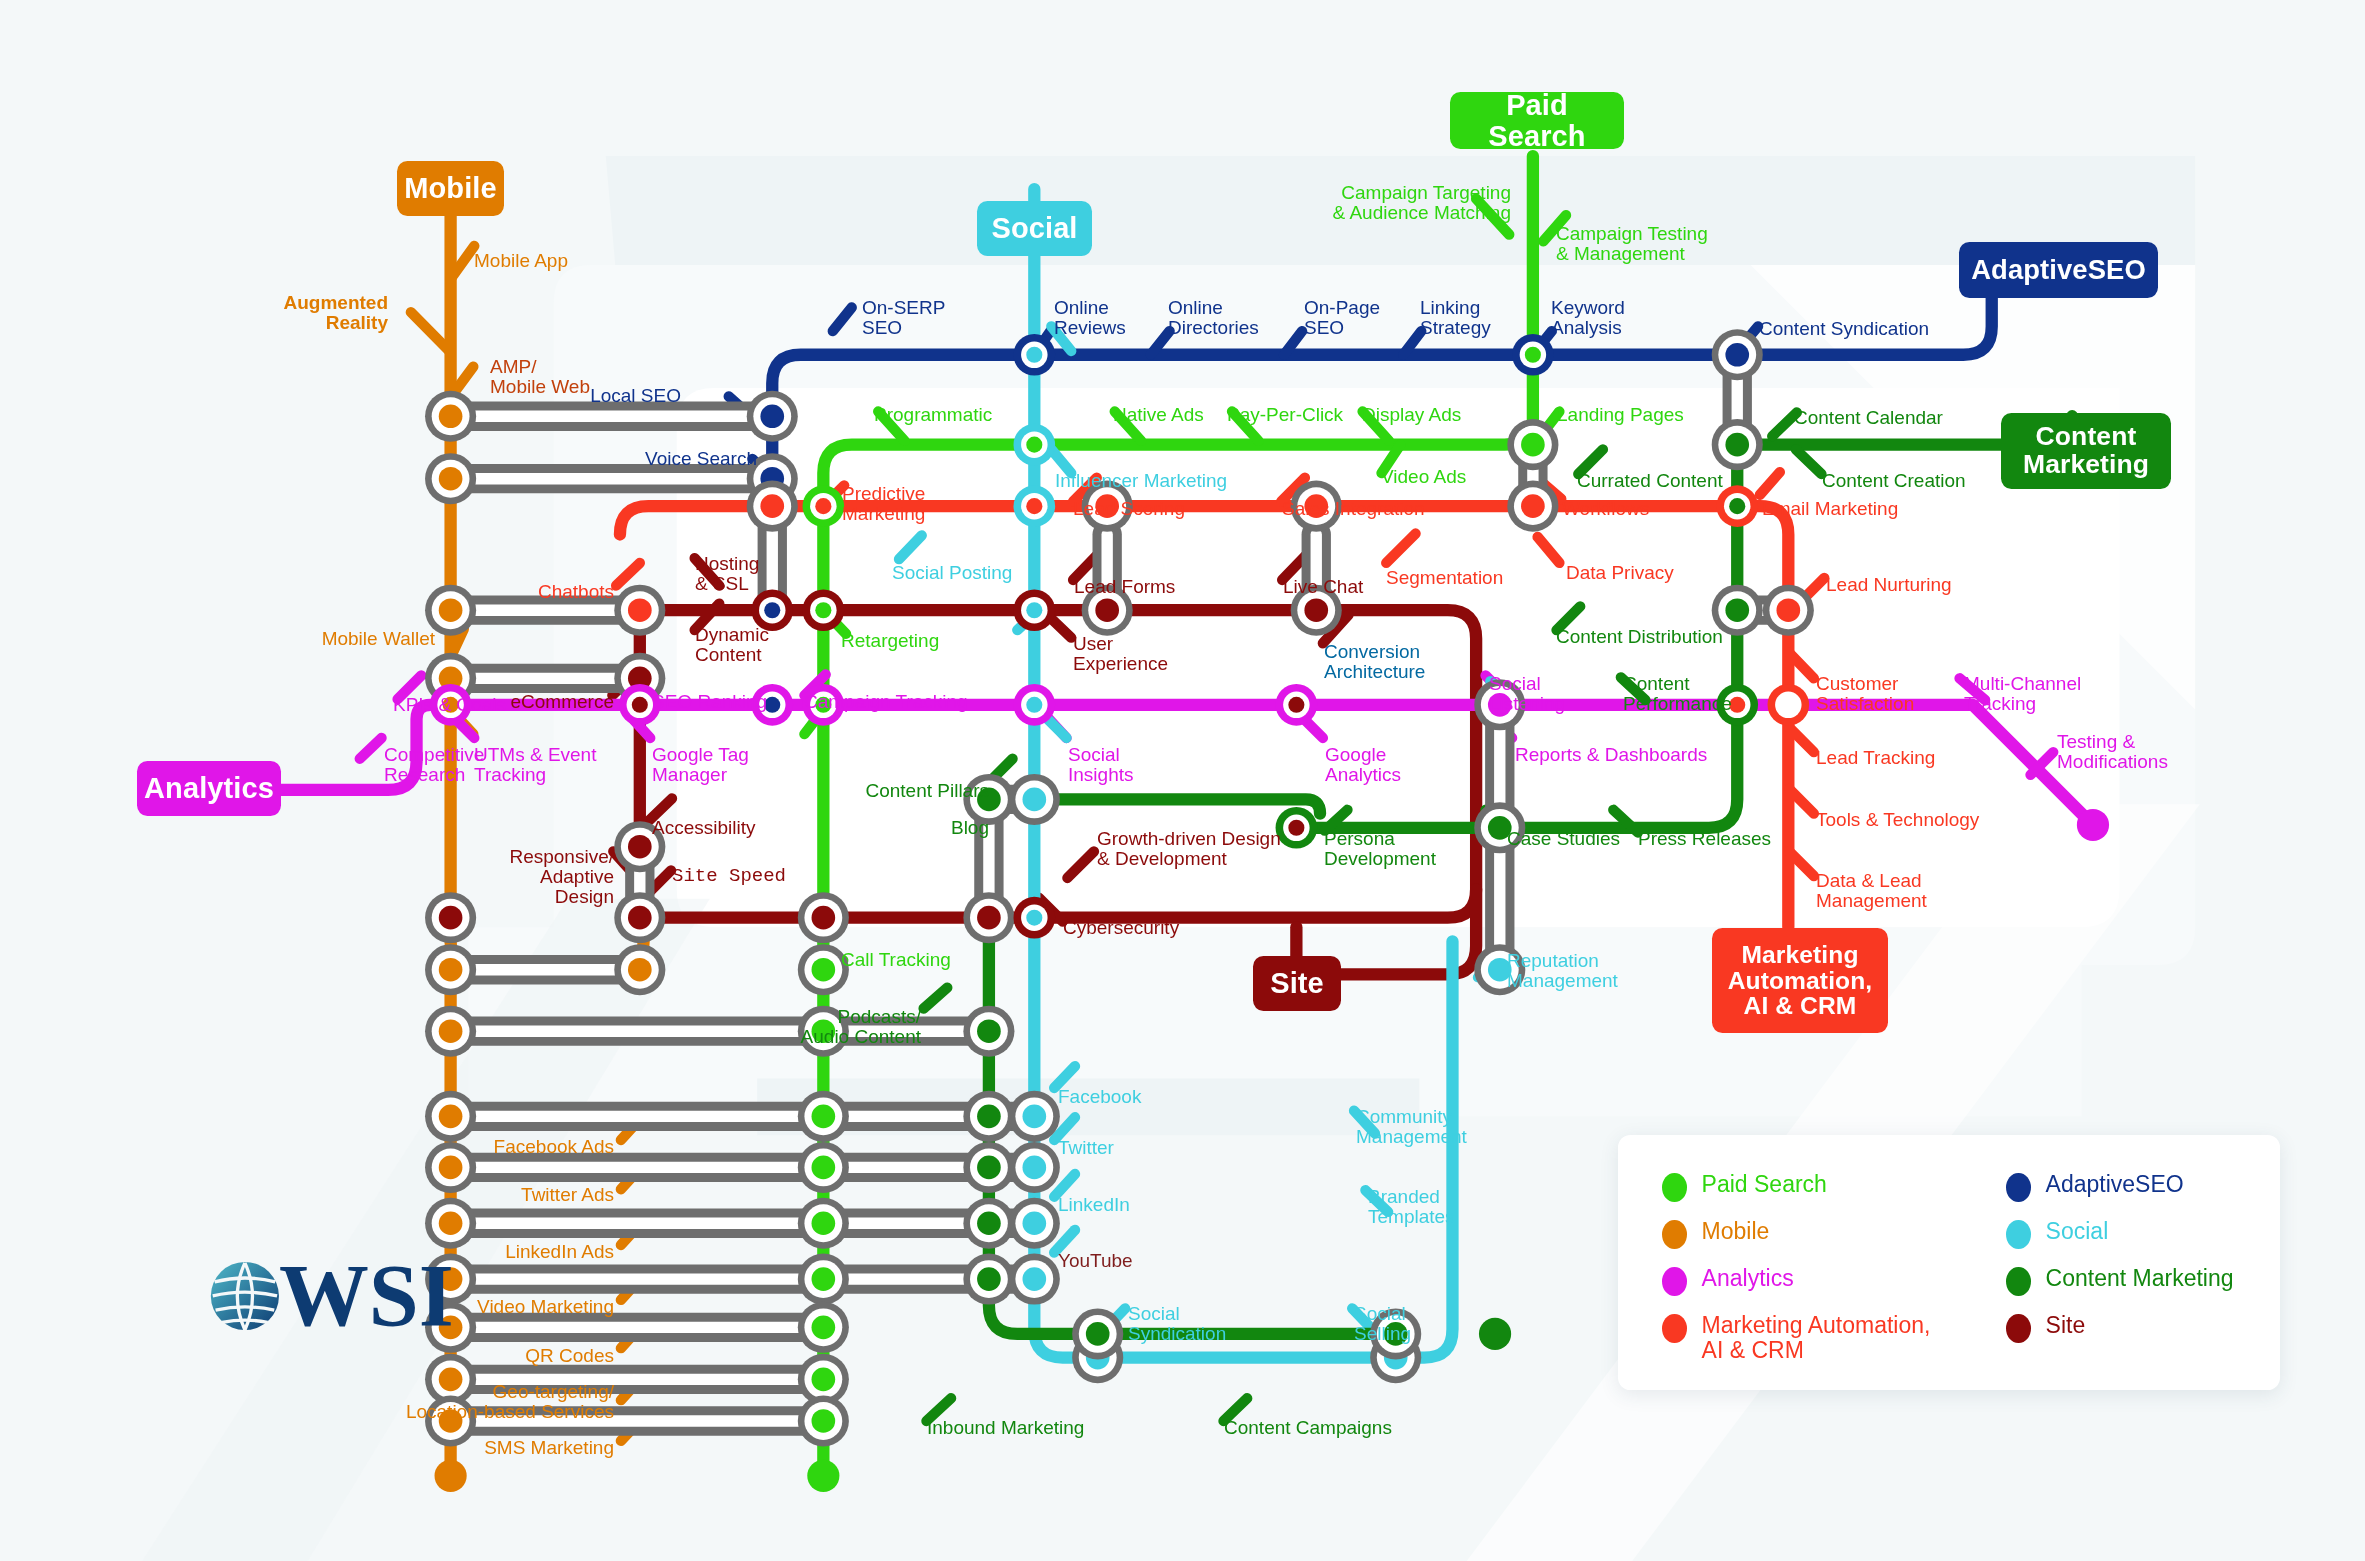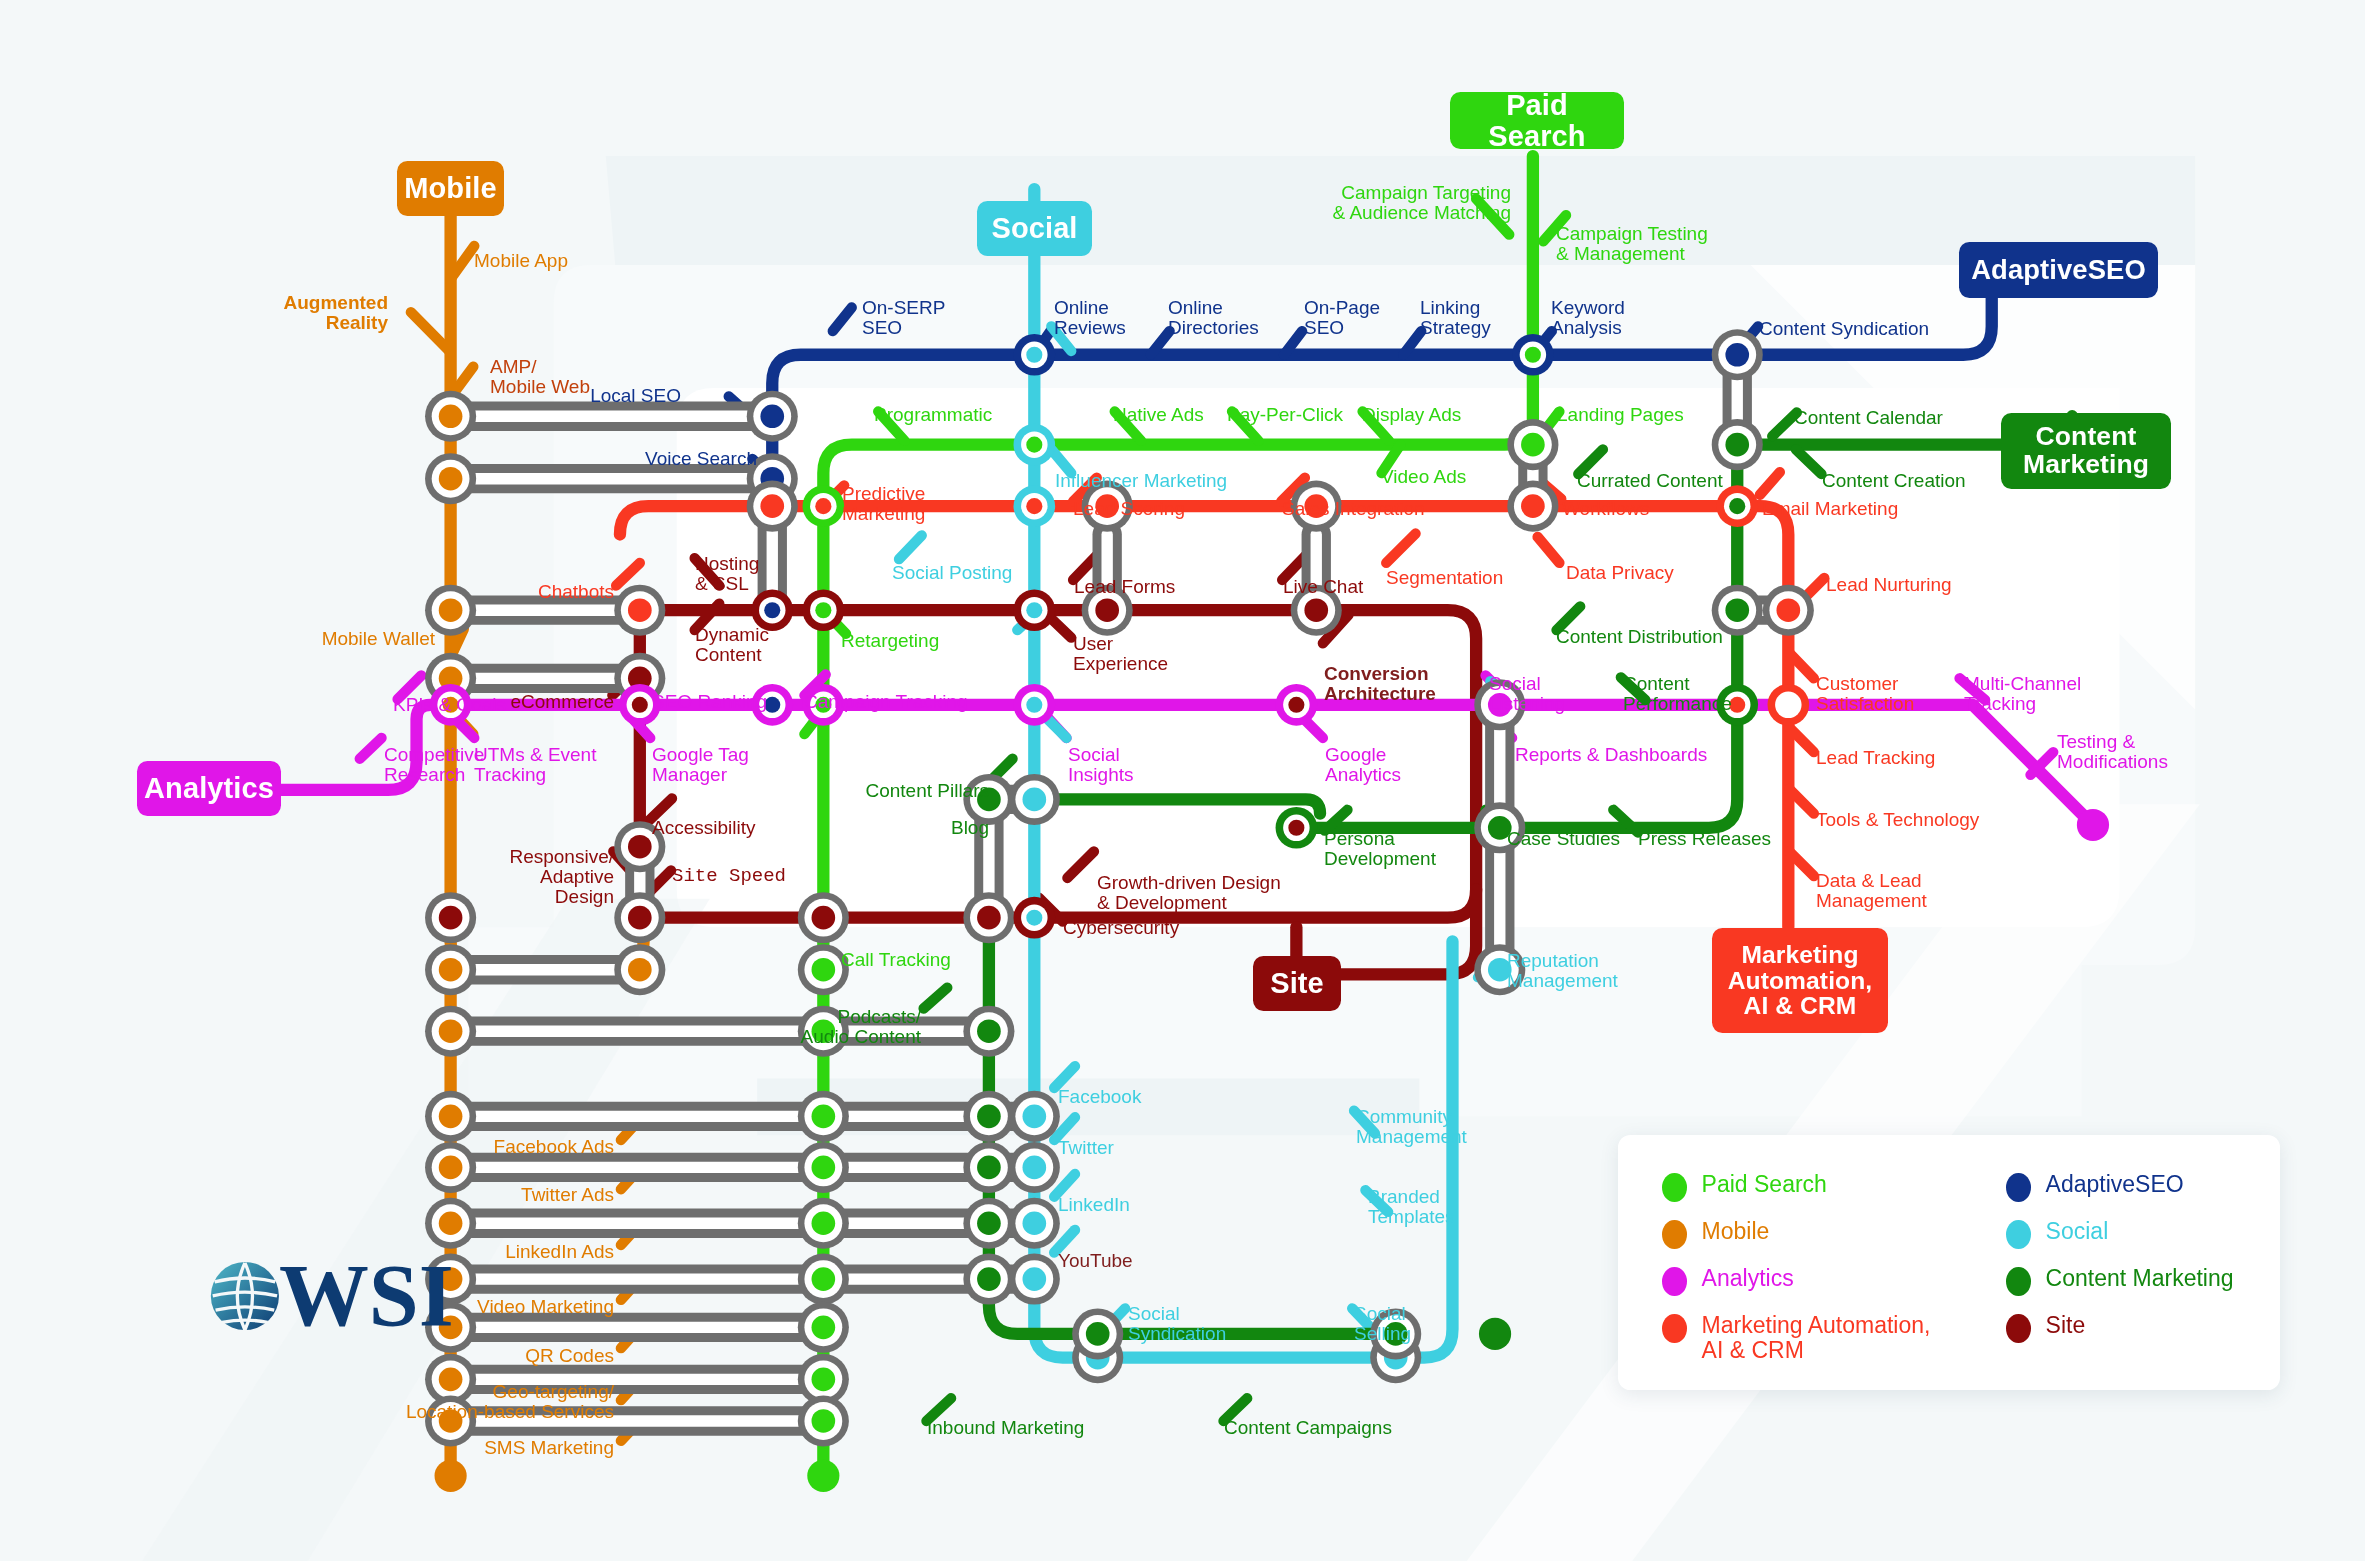--- a/index.html
+++ b/index.html
@@ -716,21 +716,21 @@
       <div class="lbl" style="color: rgb(140, 10, 10); top: 577px; left: 1074px;">Lead Forms</div>
       <div class="lbl" style="color: rgb(140, 10, 10); top: 577px; left: 1283px;">Live Chat</div>
       <div class="lbl" style="color: rgb(249, 56, 34); top: 568px; left: 1386px;">Segmentation</div>
       <div class="lbl" style="color: rgb(249, 56, 34); top: 563px; left: 1566px;">Data Privacy</div>
       <div class="lbl" style="color: rgb(249, 56, 34); top: 575px; left: 1826px;">Lead Nurturing</div>
       <div class="lbl" style="color: rgb(140, 10, 10); top: 625px; left: 695px;">Dynamic
 Content</div>
       <div class="lbl" style="color: rgb(47, 214, 15); top: 631px; left: 841px;">Retargeting</div>
       <div class="lbl" style="color: rgb(140, 10, 10); top: 634px; left: 1073px;">User
 Experience</div>
-      <div class="lbl" style="color: #7f1d1d; top: 664px; left: 1324px; font-weight: bold;">Conversion
+      <div class="lbl" style="color: #0369a1; top: 642px; left: 1324px;">Conversion
 Architecture</div>
       <div class="lbl" style="color: rgb(18, 135, 15); top: 627px; left: 1556px;">Content Distribution</div>
       <div class="lbl r" style="color: rgb(224, 124, 0); top: 629px; left: 0px; width: 435px;">Mobile Wallet</div>
       <div class="lbl r" style="color: rgb(140, 10, 10); top: 692px; left: 0px; width: 614px;">eCommerce</div>
       <div class="lbl" style="color: rgb(224, 22, 232); top: 692px; left: 652px;">SEO Ranking</div>
       <div class="lbl" style="color: rgb(224, 22, 232); top: 692px; left: 804px;">Campaign Tracking</div>
       <div class="lbl" style="color: rgb(224, 22, 232); top: 695px; left: 393px;">KPIs &amp; Goals</div>
       <div class="lbl" style="color: rgb(224, 22, 232); top: 674px; left: 1489px;">Social
 Listening</div>
       <div class="lbl" style="color: rgb(18, 135, 15); top: 674px; left: 1623px;">Content
@@ -749,21 +749,21 @@
 Insights</div>
       <div class="lbl" style="color: rgb(224, 22, 232); top: 745px; left: 1325px;">Google
 Analytics</div>
       <div class="lbl" style="color: rgb(224, 22, 232); top: 745px; left: 1515px;">Reports &amp; Dashboards</div>
       <div class="lbl" style="color: rgb(249, 56, 34); top: 748px; left: 1816px;">Lead Tracking</div>
       <div class="lbl" style="color: rgb(224, 22, 232); top: 732px; left: 2057px;">Testing &amp;
 Modifications</div>
       <div class="lbl r" style="color: rgb(18, 135, 15); top: 781px; left: 0px; width: 989px;">Content Pillars</div>
       <div class="lbl" style="color: rgb(140, 10, 10); top: 818px; left: 652px;">Accessibility</div>
       <div class="lbl r" style="color: rgb(18, 135, 15); top: 818px; left: 0px; width: 989px;">Blog</div>
-      <div class="lbl" style="color: rgb(140, 10, 10); top: 829px; left: 1097px; margin-top: 44px;">Growth-driven Design
+      <div class="lbl" style="color: rgb(140, 10, 10); top: 829px; left: 1097px;">Growth-driven Design
 &amp; Development</div>
       <div class="lbl" style="color: rgb(18, 135, 15); top: 829px; left: 1324px;">Persona
 Development</div>
       <div class="lbl" style="color: rgb(18, 135, 15); top: 829px; left: 1507px;">Case Studies</div>
       <div class="lbl" style="color: rgb(18, 135, 15); top: 829px; left: 1638px;">Press Releases</div>
       <div class="lbl" style="color: rgb(249, 56, 34); top: 810px; left: 1816px;">Tools &amp; Technology</div>
       <div class="lbl r" style="color: rgb(140, 10, 10); top: 847px; left: 0px; width: 614px;">Responsive/
 Adaptive
 Design</div>
       <div class="lbl" style="color: rgb(140, 10, 10); top: 866px; left: 672px; font-family: Liberation Mono, monospace;">Site Speed</div>

